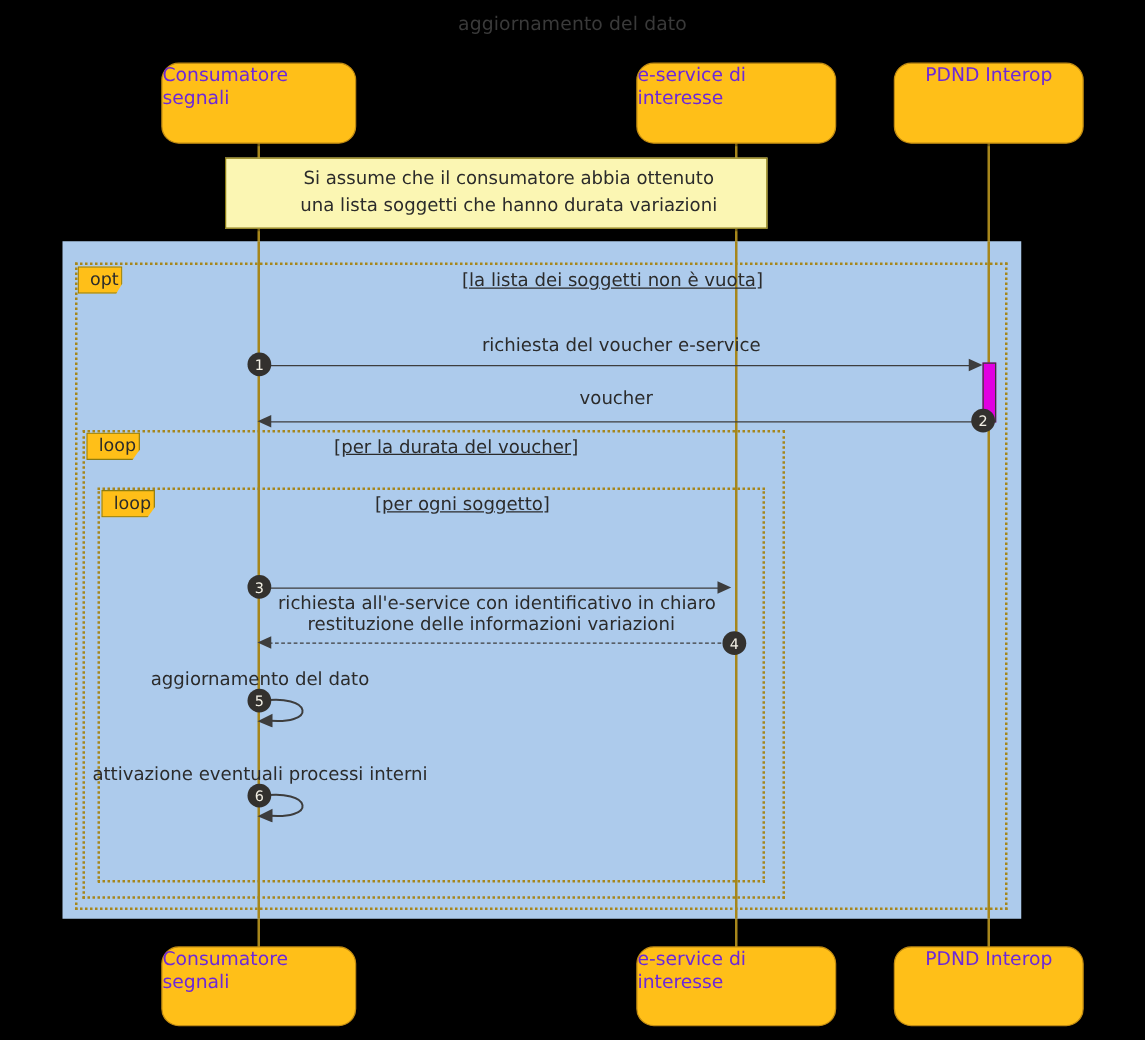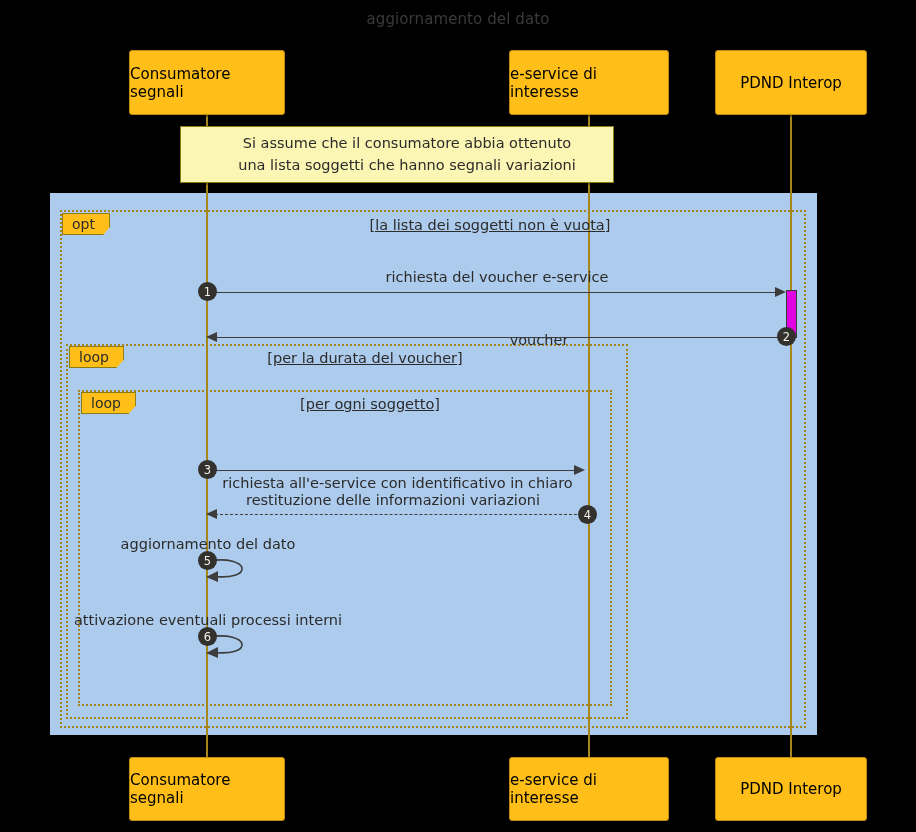--- a/index.html
+++ b/index.html
@@ -30,27 +30,26 @@
     font-size: 15px;
     color: #3a3a3a;
     letter-spacing: 0.1px;
   }
 
   
   .participant {
     position: absolute;
     background: #FFBF18;
     border: 1.6px solid #C08A12;
-    border-radius: 3px;
-    box-sizing: border-box;
-    display: flex;
-    align-items: center;
+    border-radius: 14px;
+    box-sizing: border-box;
+    display: flex;
     justify-content: center;
     font-size: 15px;
-    color: #000000;
+    color: #6d28d9;
     box-shadow: 2px 2px 0 rgba(0,0,0,0.35);
   }
 
   
   .lifeline {
     position: absolute;
     width: 2px;
     background: #A6861B;
   }
 
@@ -86,21 +85,21 @@
   }
   .frag-tab {
     position: absolute;
     height: 22px;
     background: #FFBF18;
     border: 1.4px solid #8A7B14;
     box-sizing: border-box;
     display: flex;
     align-items: center;
     padding-left: 9px;
-    padding-right: 14px;
+    padding-right: 2px;
     font-size: 14px;
     color: #2b2b2b;
     clip-path: polygon(0 0, 100% 0, 100% 62%, 86% 100%, 0 100%);
   }
   .frag-guard {
     position: absolute;
     font-size: 14.5px;
     color: #2b2b2b;
     text-align: center;
     white-space: nowrap;
@@ -197,31 +196,31 @@
   </div>
   <div class="participant" style="left:509px; top:50px; width:160px; height:65px;">
     <span>e-service di interesse</span>
   </div>
   <div class="participant" style="left:715px; top:50px; width:152px; height:65px;">
     <span>PDND Interop</span>
   </div>
 
   <div class="note" style="left:180px; top:126px; width:434px; height:57px;">
     <span>Si assume che il consumatore abbia ottenuto</span>
-    <span>una lista soggetti che hanno segnali variazioni</span>
+    <span>una lista soggetti che hanno durata variazioni</span>
   </div>
 
   <div class="activation" style="left:786px; top:290px; width:11px; height:48px;"></div>
 
   <div class="msg-label" style="left:207px; top:269px; width:580px;">richiesta del voucher e-service</div>
   <div class="msg-line" style="left:207px; top:292px; width:572px;"></div>
   <div class="arrow-right" style="left:775px; top:286.5px;"></div>
   <div class="step-num" style="left:198px; top:282px;">1</div>
 
-  <div class="msg-label" style="left:207px; top:332px; width:572px;margin-left:46px;">voucher</div>
+  <div class="msg-label" style="left:207px; top:311px; width:572px;">voucher</div>
   <div class="msg-line" style="left:215px; top:337px; width:571px;"></div>
   <div class="arrow-left" style="left:206px; top:331.5px;"></div>
   <div class="step-num" style="left:777px; top:327px;">2</div>
 
   <div class="msg-label" style="left:207px; top:447px; width:381px;margin-top:28px;">richiesta all'e-service con identificativo in chiaro</div>
   <div class="msg-line" style="left:207px; top:470px; width:368px;"></div>
   <div class="arrow-right" style="left:574px; top:464.5px;"></div>
   <div class="step-num" style="left:198px; top:460px;">3</div>
 
   <div class="msg-label" style="left:207px; top:492px; width:372px;">restituzione delle informazioni variazioni</div>

